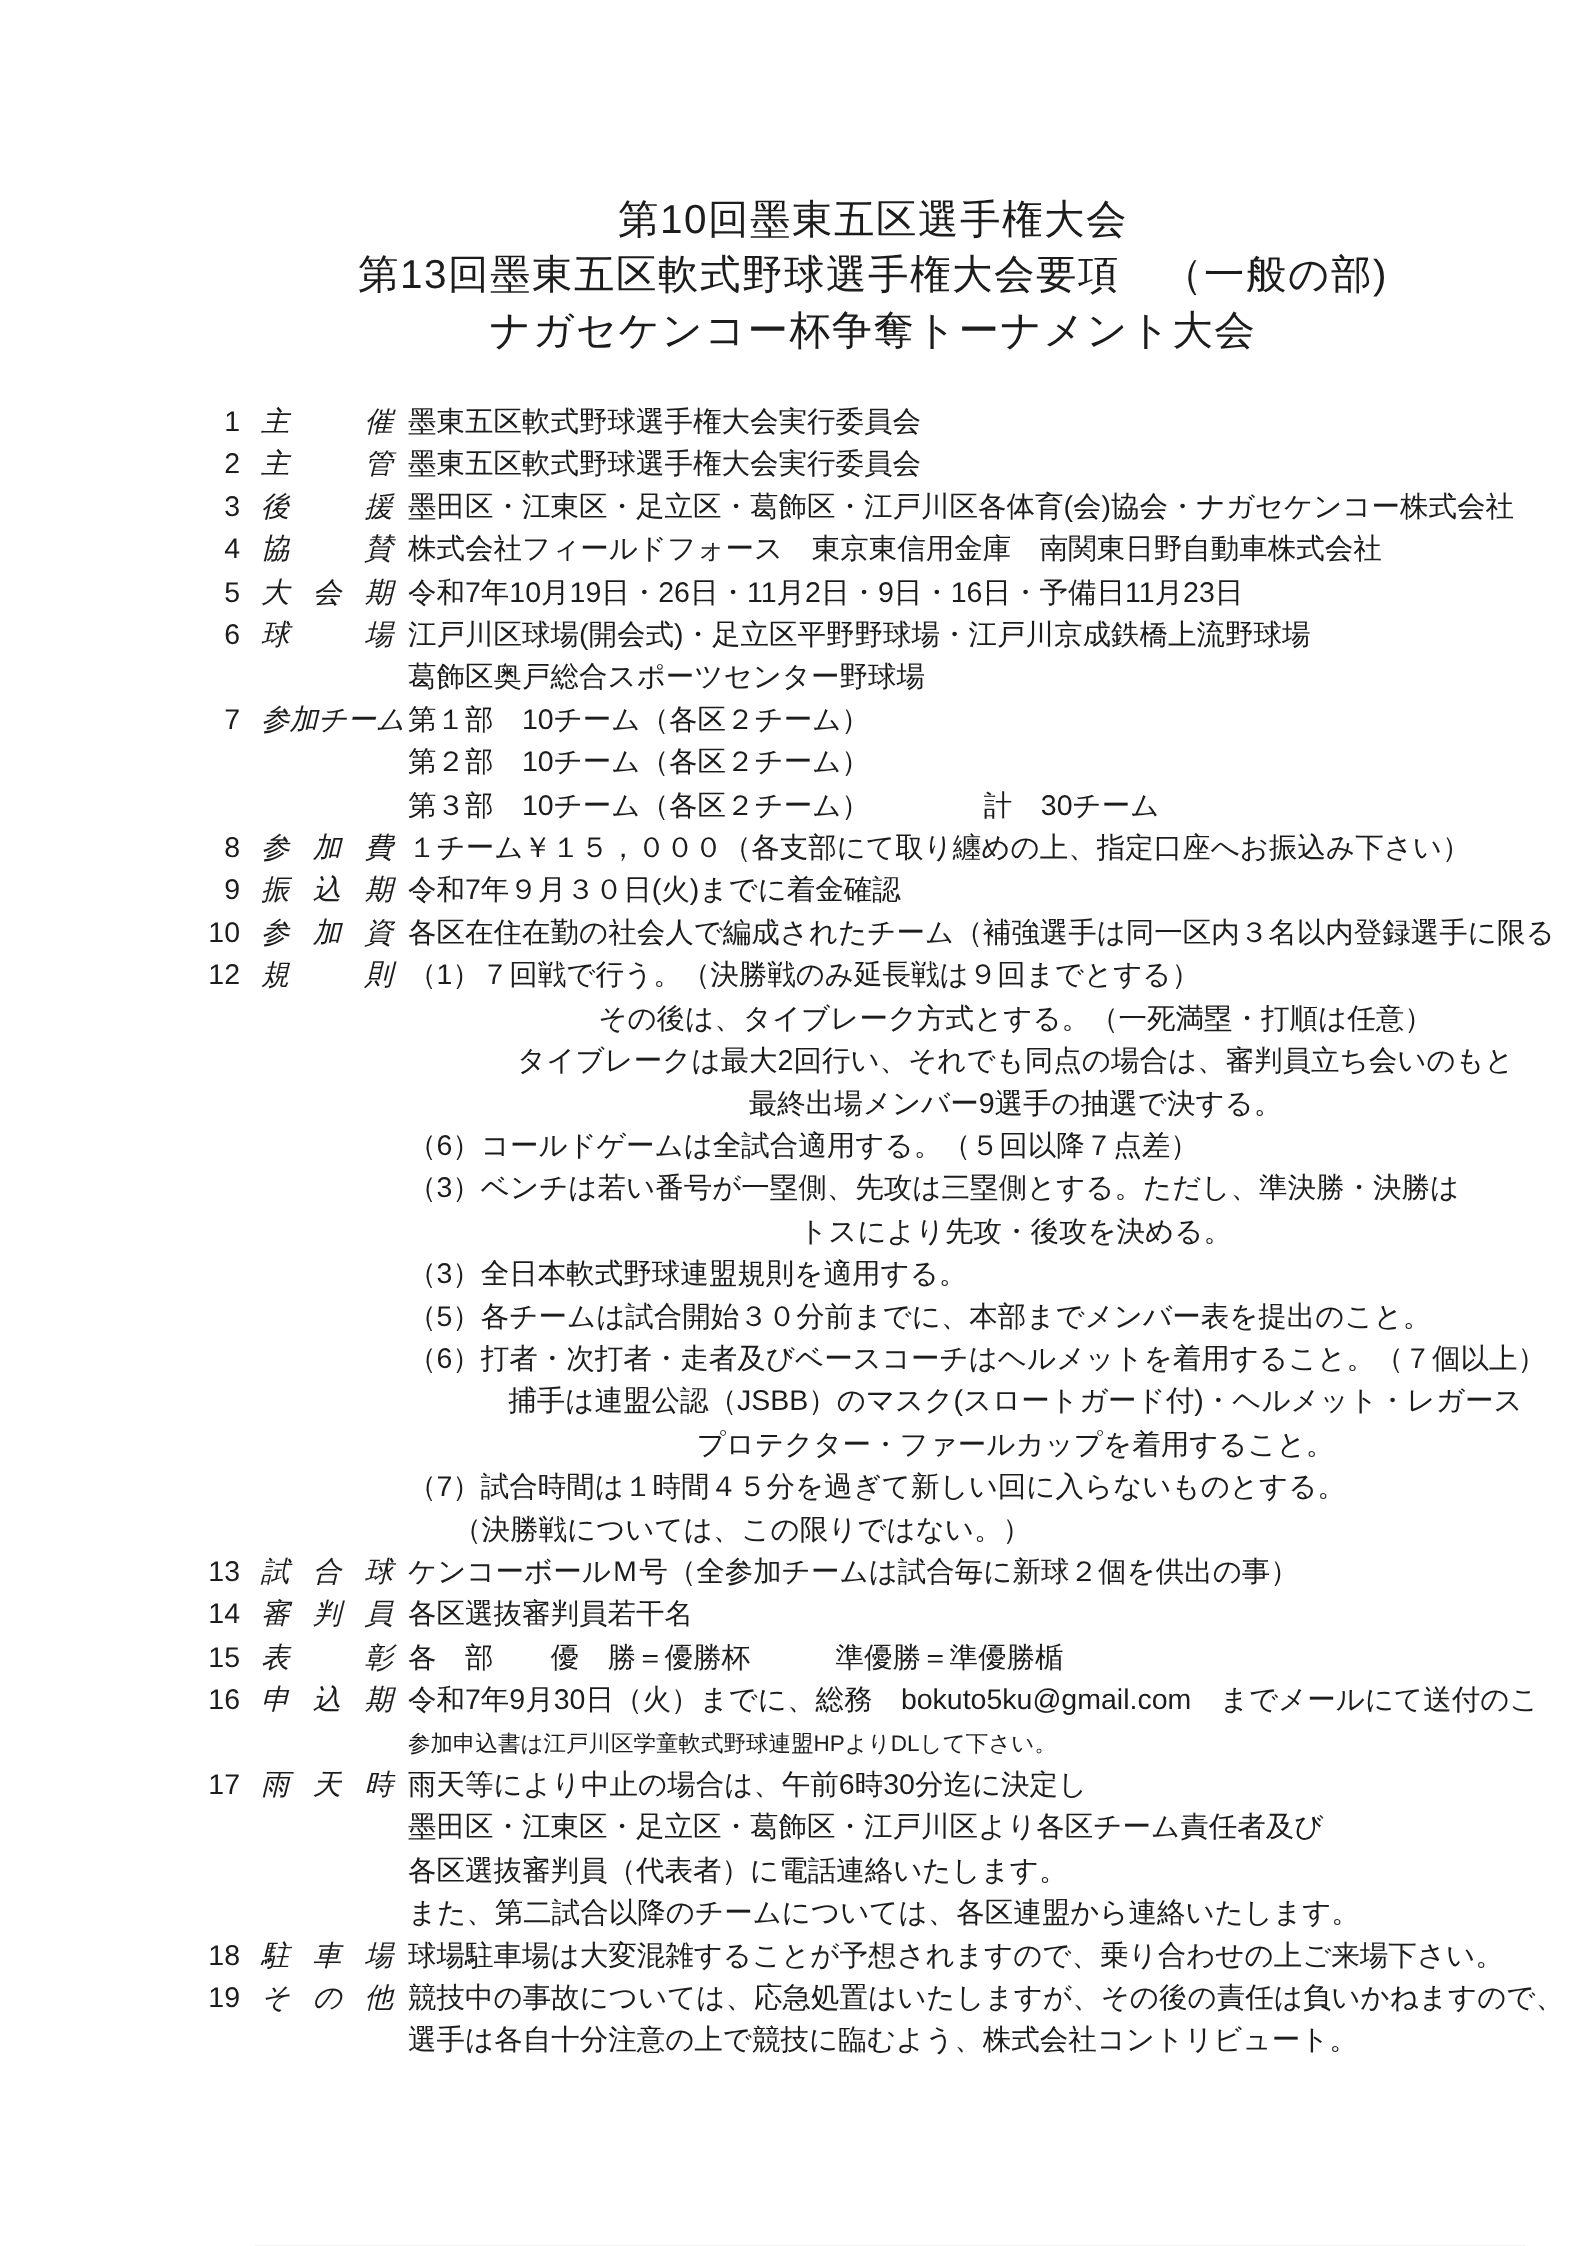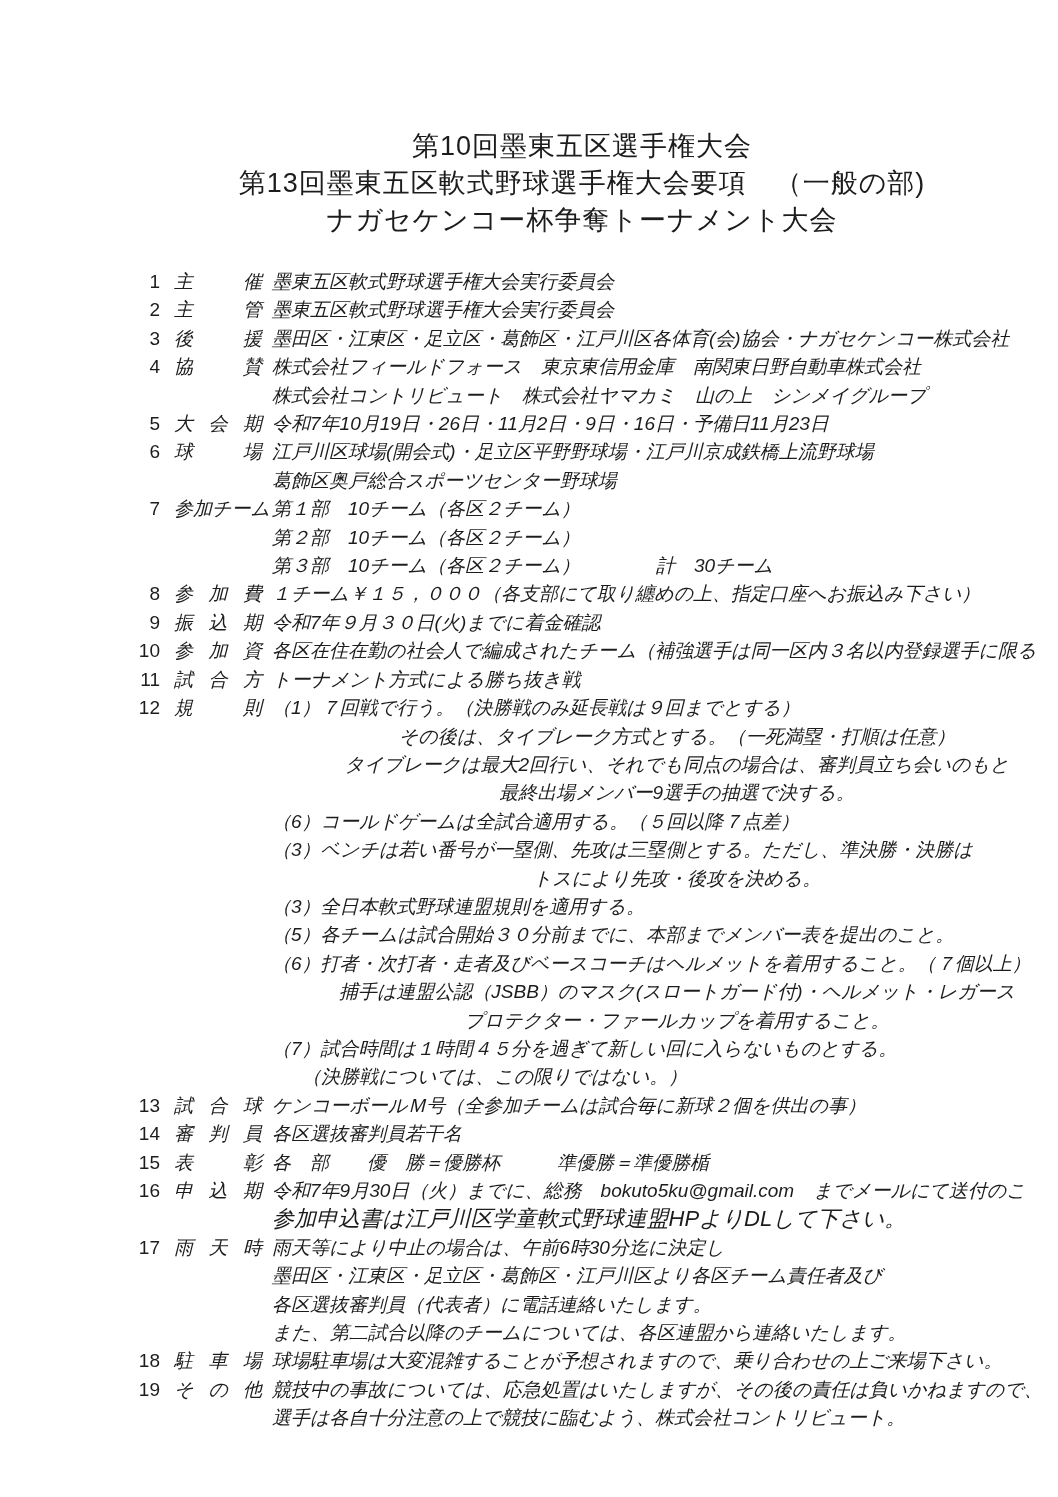--- a/index.html
+++ b/index.html
@@ -35,29 +35,29 @@
     flex: none;
     width: 88px;
     margin-left: 14px;
     font-size: 19px;
     line-height: 28.4px;
     text-align: justify;
     text-align-last: justify;
     white-space: nowrap;
     font-style: italic;
   }
-  .content { flex: 1; min-width: 0; margin-left: 10px; font-style: italic; }
+  .content { flex: 1; min-width: 0; margin-left: 10px; }
   .line {
     font-size: 19px;
     line-height: 28.4px;
     white-space: nowrap;
   }
   .ind-1 { padding-left: 40px; text-align: center; }
   .ind-2 { padding-left: 30px; }
-  .small { font-size: 22px; }
+  .small { font-size: 15px; }
 </style>
 </head>
 <body>
 
 <div class="page">
   <div class="title-block">
     <div class="title-line">第10回墨東五区選手権大会</div>
     <div class="title-line">第13回墨東五区軟式野球選手権大会要項　（一般の部)</div>
     <div class="title-line">ナガセケンコー杯争奪トーナメント大会</div>
   </div>
@@ -81,21 +81,20 @@
     <div class="label">後援</div>
     <div class="content">
           <div class="line ind-0">墨田区・江東区・足立区・葛飾区・江戸川区各体育(会)協会・ナガセケンコー株式会社</div>
         </div>
   </div>
       <div class="row">
     <div class="num">4</div>
     <div class="label">協賛</div>
     <div class="content">
           <div class="line ind-0">株式会社フィールドフォース　東京東信用金庫　南関東日野自動車株式会社</div>
-          <div class="line ind-0">株式会社コントリビュート　株式会社ヤマカミ　山の上　シンメイグループ</div>
         </div>
   </div>
       <div class="row">
     <div class="num">5</div>
     <div class="label">大会期</div>
     <div class="content">
           <div class="line ind-0">令和7年10月19日・26日・11月2日・9日・16日・予備日11月23日</div>
         </div>
   </div>
       <div class="row">
@@ -127,27 +126,20 @@
     <div class="label">振込期</div>
     <div class="content">
           <div class="line ind-0">令和7年９月３０日(火)までに着金確認</div>
         </div>
   </div>
       <div class="row">
     <div class="num">10</div>
     <div class="label">参加資</div>
     <div class="content">
           <div class="line ind-0">各区在住在勤の社会人で編成されたチーム（補強選手は同一区内３名以内登録選手に限る</div>
-        </div>
-  </div>
-      <div class="row">
-    <div class="num">11</div>
-    <div class="label">試合方</div>
-    <div class="content">
-          <div class="line ind-0">トーナメント方式による勝ち抜き戦</div>
         </div>
   </div>
       <div class="row">
     <div class="num">12</div>
     <div class="label">規則</div>
     <div class="content">
           <div class="line ind-0">（1）７回戦で行う。（決勝戦のみ延長戦は９回までとする）</div>
           <div class="line ind-1">その後は、タイブレーク方式とする。（一死満塁・打順は任意）</div>
           <div class="line ind-1">タイブレークは最大2回行い、それでも同点の場合は、審判員立ち会いのもと</div>
           <div class="line ind-1">最終出場メンバー9選手の抽選で決する。</div>

